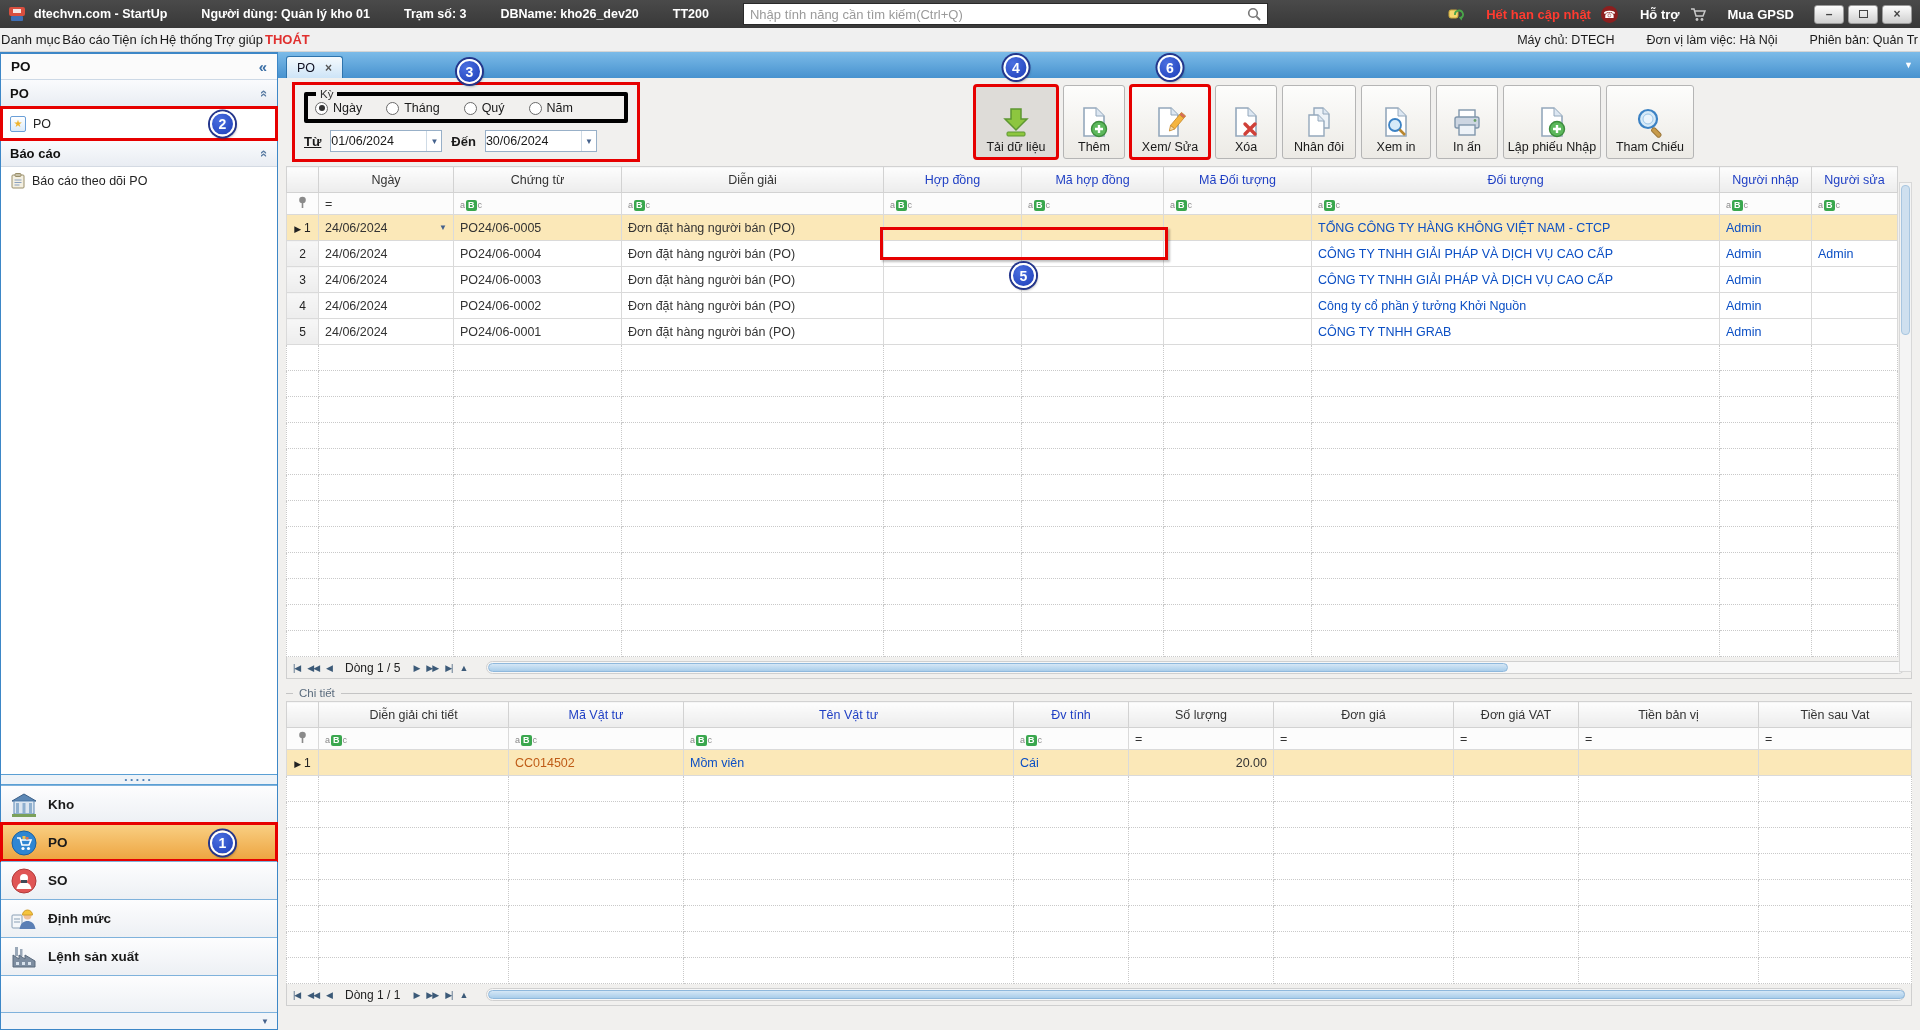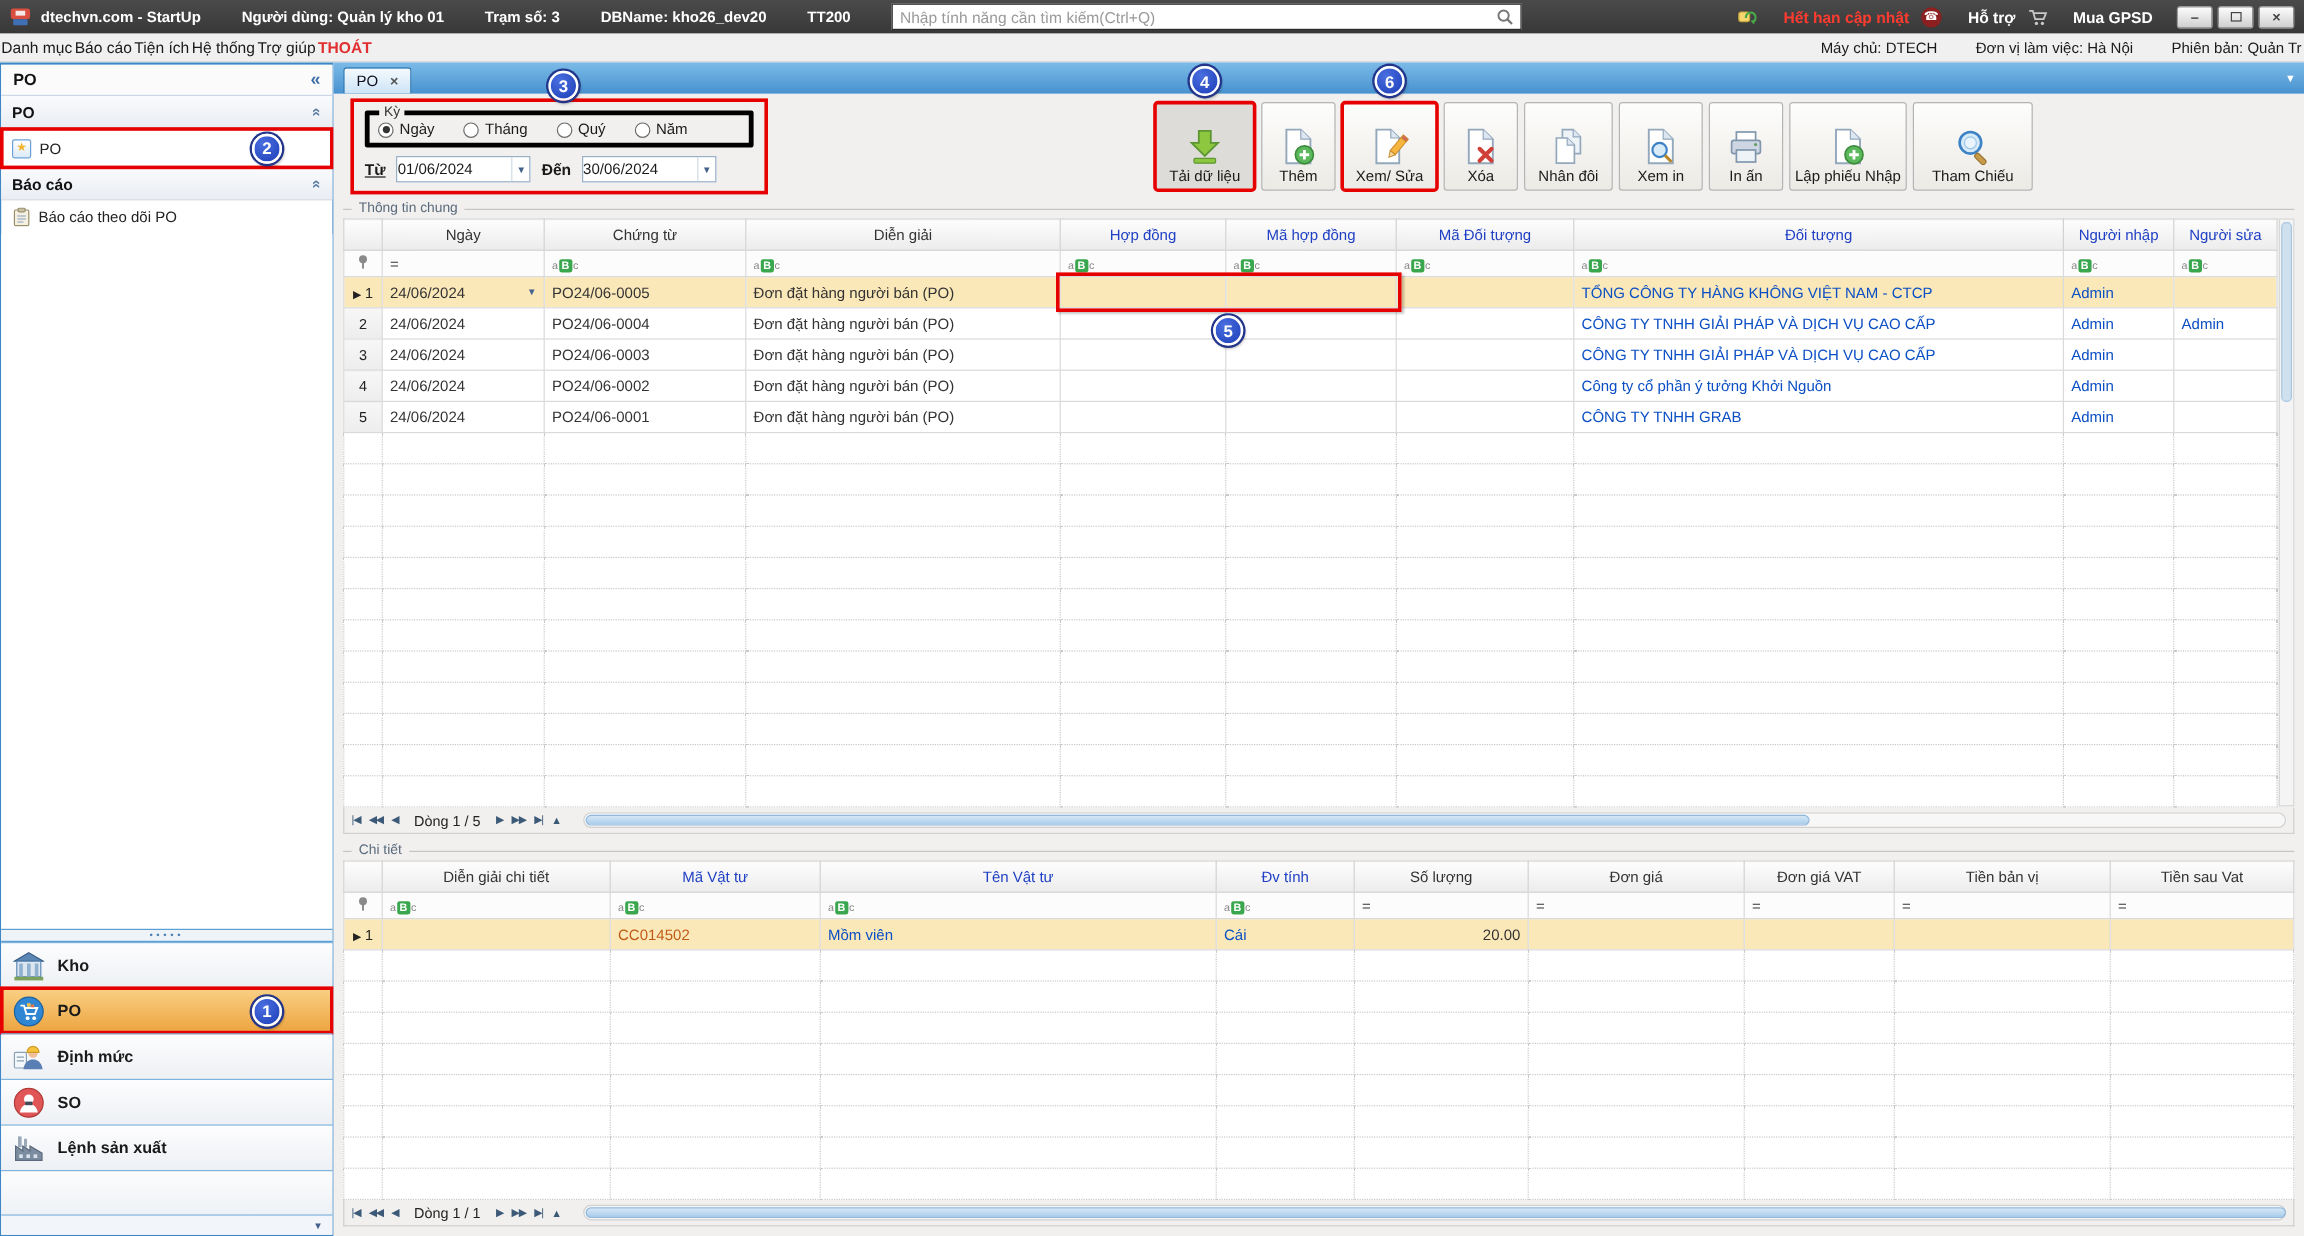--- a/index.html
+++ b/index.html
@@ -288,41 +288,41 @@
             <rect x="15" y="7" width="2.5" height="2.5" fill="#e2734e"></rect>
           </svg>
         </span>
         <span>PO</span>
         <div class="badge abs" style="right:42px; top:50%; transform:translateY(-50%);">1</div>
       </div>
 
       <div class="nav-item">
         <span class="nav-icon">
           <svg width="26" height="26" viewBox="0 0 26 26">
+            <circle cx="13" cy="13" r="12" fill="#e05555" stroke="#b03a3a"></circle>
+            <circle cx="13" cy="10" r="4" fill="#fff"></circle>
+            <path d="M5.5 21c1-5 4-7 7.5-7s6.5 2 7.5 7z" fill="#fff"></path>
+            <rect x="10" y="12" width="6" height="3" fill="#404a58"></rect>
+          </svg>
+        </span>
+        <span>SO</span>
+      </div>
+
+      <div class="nav-item">
+        <span class="nav-icon">
+          <svg width="26" height="26" viewBox="0 0 26 26">
             <rect x="1" y="9" width="10" height="13" rx="1" fill="#f4f7fa" stroke="#8aa0b5"></rect>
             <line x1="3" y1="13" x2="9" y2="13" stroke="#8aa0b5"></line>
             <line x1="3" y1="16" x2="9" y2="16" stroke="#8aa0b5"></line>
             <circle cx="16.5" cy="9.5" r="4" fill="#f0c09a"></circle>
             <path d="M11.5 9a5 5 0 0 1 10 0z" fill="#f5c43c" stroke="#cf9c2a"></path>
             <path d="M8.5 23c1-6 4.5-8 8-8s7 2 8 8z" fill="#5a7fb5"></path>
           </svg>
         </span>
         <span>Định mức</span>
-      </div>
-
-      <div class="nav-item">
-        <span class="nav-icon">
-          <svg width="26" height="26" viewBox="0 0 26 26">
-            <circle cx="13" cy="13" r="12" fill="#e05555" stroke="#b03a3a"></circle>
-            <circle cx="13" cy="10" r="4" fill="#fff"></circle>
-            <path d="M5.5 21c1-5 4-7 7.5-7s6.5 2 7.5 7z" fill="#fff"></path>
-            <rect x="10" y="12" width="6" height="3" fill="#404a58"></rect>
-          </svg>
-        </span>
-        <span>SO</span>
       </div>
 
       <div class="nav-item">
         <span class="nav-icon">
           <svg width="26" height="26" viewBox="0 0 26 26">
             <rect x="4" y="3" width="3" height="9" fill="#9aa8b8"></rect>
             <rect x="9" y="5" width="2.5" height="7" fill="#9aa8b8"></rect>
             <path d="M2 23V11l6 4v-4l6 4v-4l10 6v6z" fill="#7d8da0" stroke="#5a6a7d"></path>
             <rect x="5" y="18" width="3" height="3" fill="#d8e2ec"></rect>
             <rect x="11" y="18" width="3" height="3" fill="#d8e2ec"></rect>
@@ -454,35 +454,32 @@
           </div>
           <div class="btn" style="width:98px">
             <svg width="32" height="32" viewBox="0 0 32 32">
               <path d="M6 2h12l8 8v20H6z" fill="#fff" stroke="#94a8bc" stroke-width="1.6"></path>
               <path d="M18 2v8h8" fill="#dde7f2" stroke="#94a8bc"></path>
               <circle cx="21" cy="23" r="7.5" fill="#5cb85c" stroke="#3c8c3c" stroke-width="1.4"></circle>
               <path d="M21 19v8M17 23h8" stroke="#fff" stroke-width="2.4"></path>
             </svg>
             <span>Lập phiếu Nhập</span>
           </div>
-          <div class="btn" style="width:100px">
+          <div class="btn" style="width:88px">
             <svg width="32" height="32" viewBox="0 0 32 32">
               <circle cx="14" cy="13" r="9" fill="#d6eaf8" stroke="#3c82c4" stroke-width="2.2"></circle>
               <circle cx="14" cy="13" r="5" fill="#eaf4fc" stroke="#9cc6e8"></circle>
               <rect x="20" y="21" width="11" height="4.5" rx="2" transform="rotate(45 20 21)" fill="#c89b4a" stroke="#9a7435"></rect>
             </svg>
             <span>Tham Chiếu</span>
           </div>
         </div>
       </div>
 
       <div class="gridzone">
-        <div class="group-label">
-            <span>Thông tin chung</span>
-          </div>
         <table class="grid">
           <colgroup>
             <col style="width:32px">
               <col style="width:135px">
               <col style="width:168px">
               <col style="width:262px">
             <col style="width:138px">
               <col style="width:142px">
               <col style="width:148px">
               <col>

